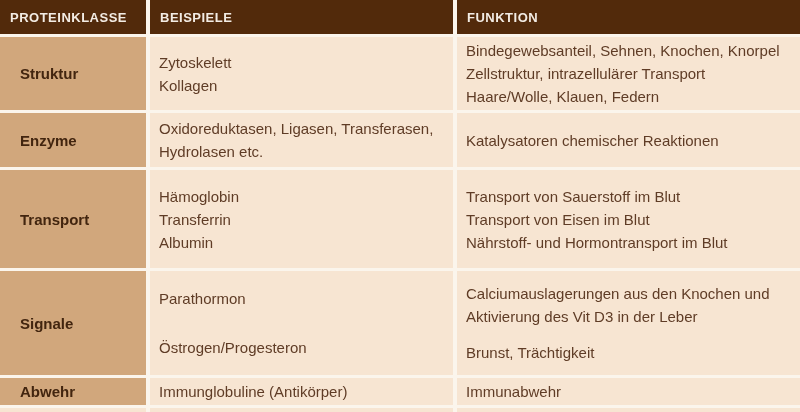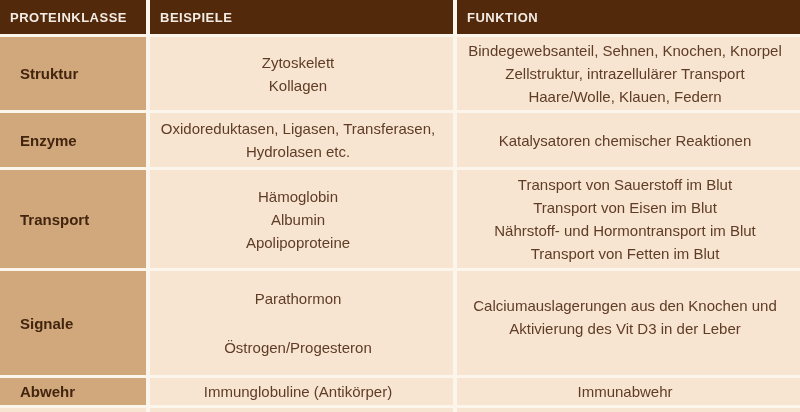--- a/index.html
+++ b/index.html
@@ -14,21 +14,20 @@
   html,body{margin:0;padding:0;}
   body{font-family:"Liberation Sans", sans-serif;background:var(--divider);}
   .table{
     width:800px;height:412px;
     display:grid;
     grid-template-columns:146px 303px 343px;
     grid-template-rows:34px 73px 54px 98px 104px 27px 4px;
     column-gap:4px;row-gap:3px;
     background:var(--divider);
     overflow:hidden;
-    text-align:center;
   }
   .hcell{
     background:var(--header-bg);
     color:var(--header-text);
     font-weight:bold;
     font-size:13px;
     letter-spacing:0.5px;
     display:flex;align-items:center;
     padding-left:10px;
     white-space:nowrap;
@@ -70,36 +69,36 @@
         <div class="line">Bindegewebsanteil, Sehnen, Knochen, Knorpel</div>
         <div class="line">Zellstruktur, intrazellulärer Transport</div>
         <div class="line">Haare/Wolle, Klauen, Federn</div>
       </div><div class="kcell">Enzyme</div><div class="cell">
         <div class="line">Oxidoreduktasen, Ligasen, Transferasen,</div>
         <div class="line">Hydrolasen etc.</div>
       </div><div class="cell">
         <div class="line">Katalysatoren chemischer Reaktionen</div>
       </div><div class="kcell">Transport</div><div class="cell">
         <div class="line">Hämoglobin</div>
+        <div class="line">Transferrin</div>
         <div class="line">Albumin</div>
-        <div class="line">Apolipoproteine</div>
       </div><div class="cell">
         <div class="line">Transport von Sauerstoff im Blut</div>
         <div class="line">Transport von Eisen im Blut</div>
         <div class="line">Nährstoff- und Hormontransport im Blut</div>
-        <div class="line">Transport von Fetten im Blut</div>
       </div><div class="kcell">Signale</div><div class="cell">
         <div class="line">Parathormon</div>
         <div class="line blank"></div>
         <div class="line blank"></div>
         <div class="line">Östrogen/Progesteron</div>
       </div><div class="cell">
         <div class="line">Calciumauslagerungen aus den Knochen und</div>
         <div class="line">Aktivierung des Vit D3 in der Leber</div>
         <div class="line blank"></div>
+        <div class="line">Brunst, Trächtigkeit</div>
       </div><div class="kcell">Abwehr</div><div class="cell">
         <div class="line">Immunglobuline (Antikörper)</div>
       </div><div class="cell">
         <div class="line">Immunabwehr</div>
       </div></div>
 
   <div class="sliver"></div>
   <div class="sliver"></div>
   <div class="sliver"></div>
 </div>

